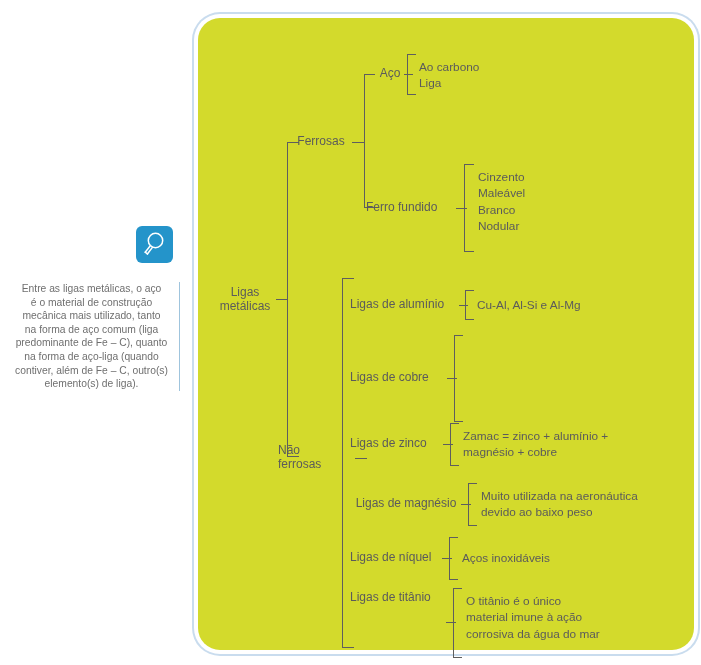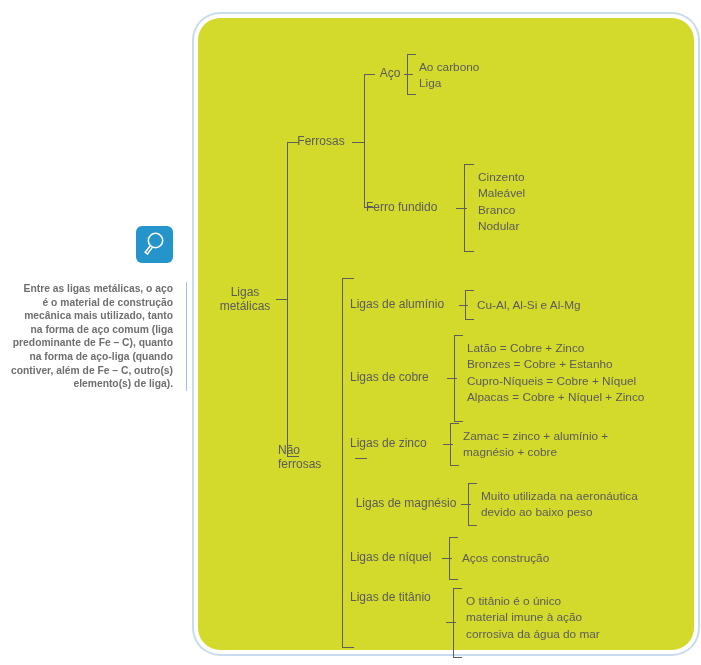--- a/index.html
+++ b/index.html
@@ -17,28 +17,27 @@
   }
   #search-badge{
     position:absolute; left:136px; top:226px;
     width:37px; height:37px;
     background:#2494ca; border-radius:6px;
   }
   #search-badge svg{display:block;}
   #sidebar-caption{
     position:absolute; left:10px; top:282px;
     width:163px;
-    padding-right:13px;
-    text-align:right;
+    padding-right:6px;
+    text-align:center;
     font-size:10.3px;
     line-height:13.6px;
     color:#6f6f6f;
     border-right:1.5px solid #9fc4dd;
     white-space:pre-line;
-    font-weight:bold;
   }
 
   
   #panel{
     position:absolute; left:198px; top:18px;
     width:496px; height:632px;
     background:#d3da2c;
     border-radius:22px;
     box-shadow:0 0 0 4px #ffffff, 0 0 0 6px #c9dcee;
   }
@@ -134,41 +133,37 @@
     <div class="bracket" style="left:144px; top:260px; width:12px; height:370px;"></div>
 
     <div class="node-label" style="left:152px; top:279px; width:106px;">Ligas de alumínio</div>
     <div class="stub" style="left:261px; top:287px; width:9px;"></div>
     <div class="bracket" style="left:267px; top:272px; width:9px; height:30px;"></div>
     <div class="leaf-label" style="left:279px; top:279px; width:210px;">Cu-Al, Al-Si e Al-Mg</div>
 
     <div class="node-label" style="left:152px; top:352px; width:100px;">Ligas de cobre</div>
     <div class="stub" style="left:249px; top:360px; width:10px;"></div>
     <div class="bracket" style="left:256px; top:317px; width:9px; height:87px;"></div>
-    <div class="leaf-label" style="left:269px; top:322px; width:230px;">Latão = Cobre + Zinco
-Bronzes = Cobre + Estanho
-Cupro-Níqueis = Cobre + Níquel
-Alpacas = Cobre + Níquel + Zinco</div>
 
     <div class="node-label" style="left:152px; top:418px; width:96px;">Ligas de zinco</div>
     <div class="stub" style="left:245px; top:426px; width:10px;"></div>
     <div class="bracket" style="left:252px; top:405px; width:9px; height:43px;"></div>
     <div class="leaf-label" style="left:265px; top:410px; width:220px;">Zamac = zinco + alumínio +
 magnésio + cobre</div>
 
     <div class="node-label" style="left:152px; top:478px; width:112px;text-align:center;">Ligas de magnésio</div>
     <div class="stub" style="left:263px; top:486px; width:10px;"></div>
     <div class="bracket" style="left:270px; top:465px; width:9px; height:43px;"></div>
     <div class="leaf-label" style="left:283px; top:470px; width:215px;">Muito utilizada na aeronáutica
 devido ao baixo peso</div>
 
     <div class="node-label" style="left:152px; top:532px; width:96px;">Ligas de níquel</div>
     <div class="stub" style="left:244px; top:540px; width:10px;"></div>
     <div class="bracket" style="left:251px; top:519px; width:9px; height:43px;"></div>
-    <div class="leaf-label" style="left:264px; top:532px; width:200px;">Aços construção</div>
+    <div class="leaf-label" style="left:264px; top:532px; width:200px;">Aços inoxidáveis</div>
 
     <div class="node-label" style="left:152px; top:572px; width:100px;">Ligas de titânio</div>
     <div class="stub" style="left:248px; top:604px; width:10px;"></div>
     <div class="bracket" style="left:255px; top:570px; width:9px; height:70px;"></div>
     <div class="leaf-label" style="left:268px; top:575px; width:210px;">O titânio é o único
 material imune à ação
 corrosiva da água do mar</div>
 
   </div>
 </div>

